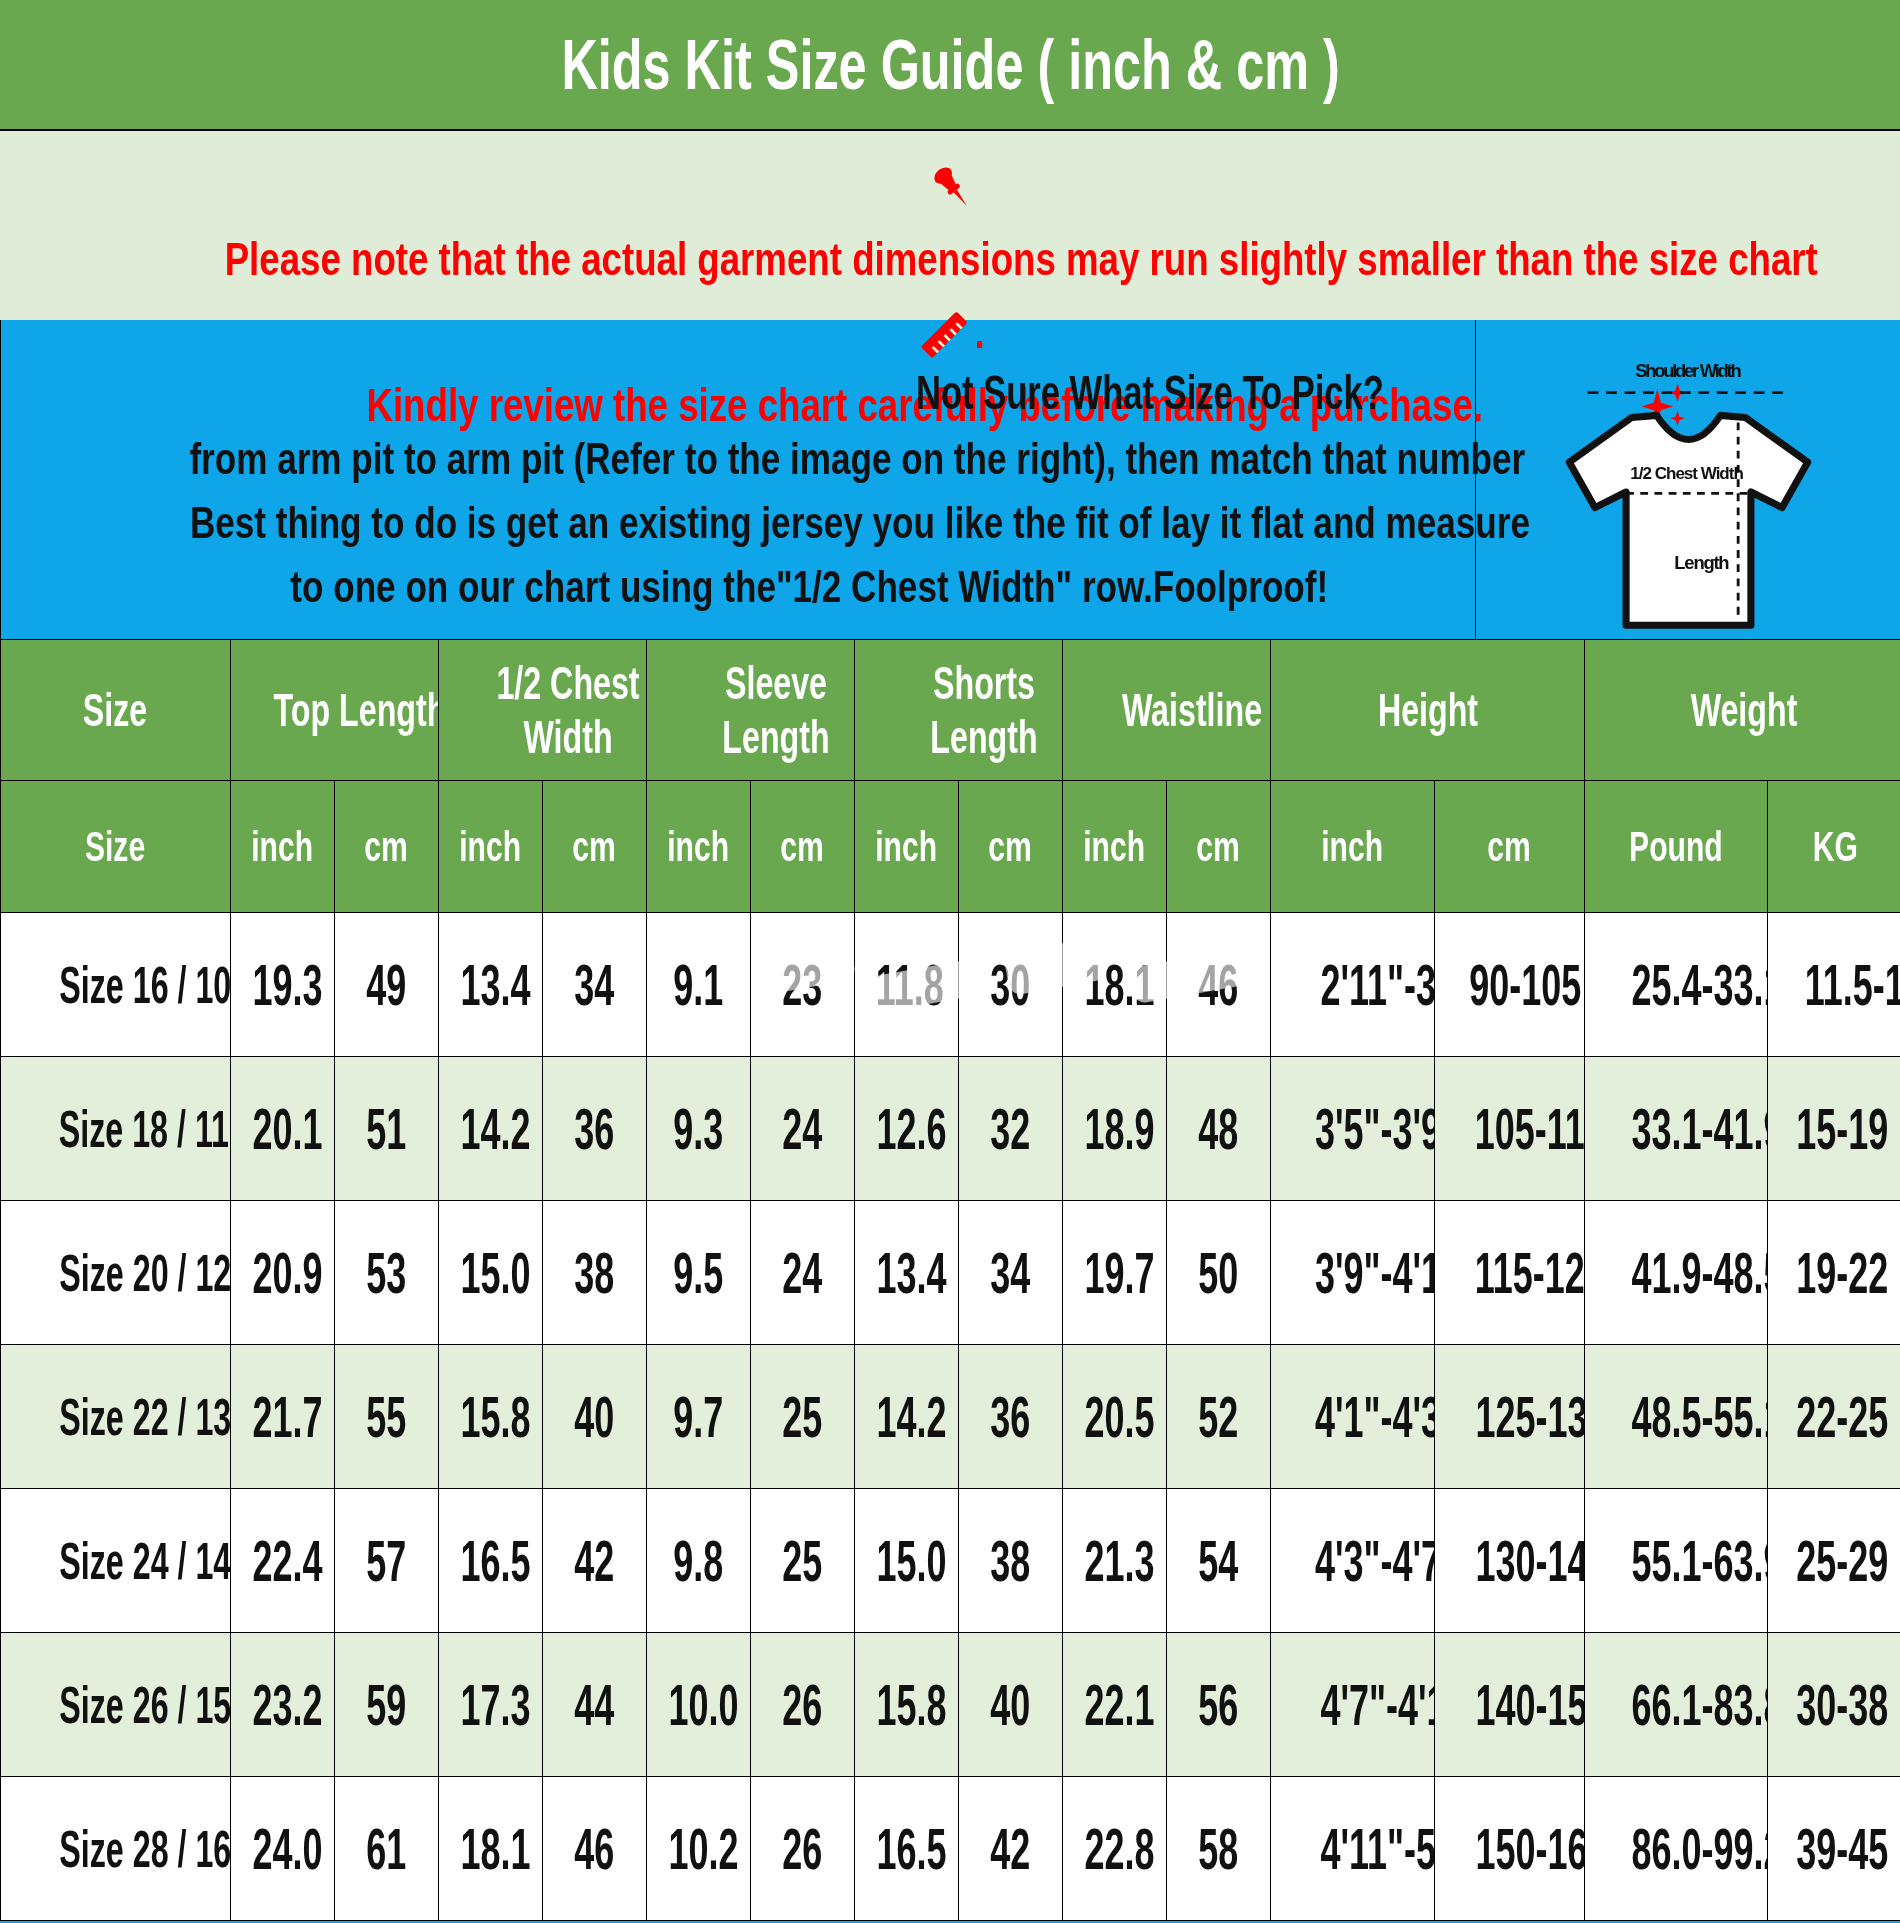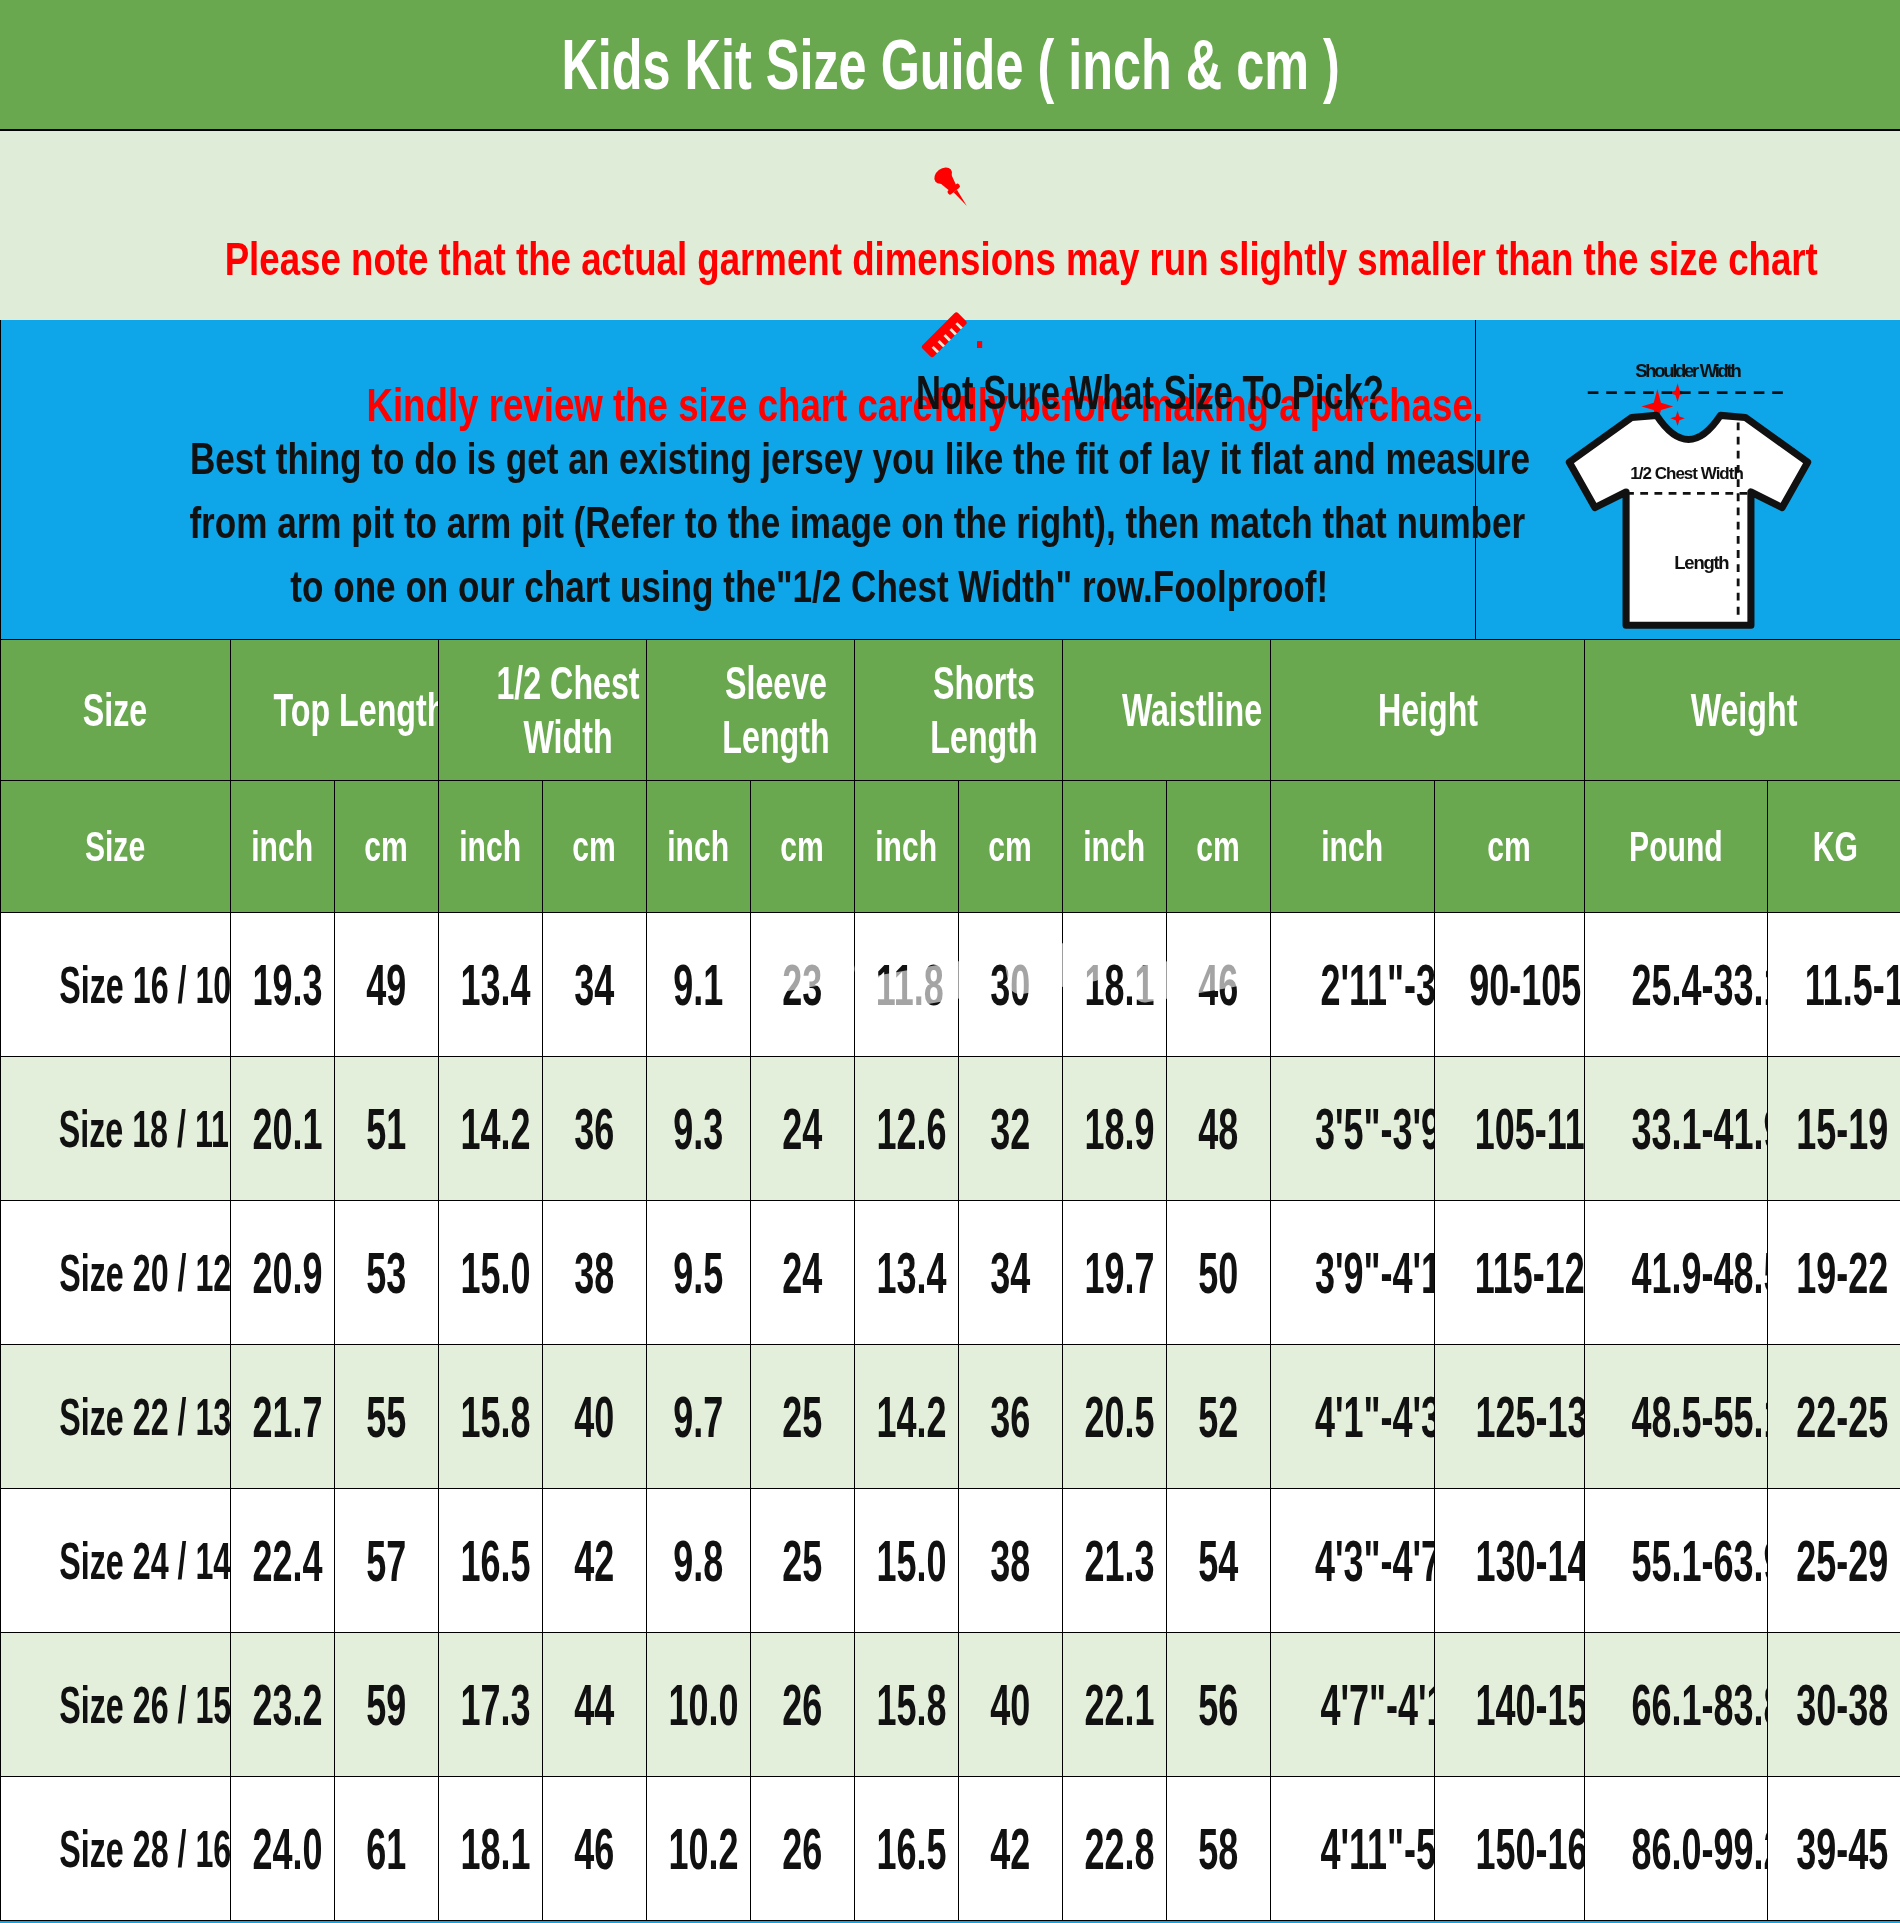--- a/index.html
+++ b/index.html
@@ -82,22 +82,22 @@
           <path d="M52 6 L55 16 L64 19 L55 22 L52 32 L49 22 L40 19 L49 16 Z"></path>
           <path d="M52 44 L54.5 52 L62 54.5 L54.5 57 L52 65 L49.5 57 L42 54.5 L49.5 52 Z"></path>
         </g>
       </svg>
     </div>
   </div>
 
   <div class="info">
     <div class="info-text">
       <div class="info-heading"><span class="cx sx72">Not Sure What Size To Pick?</span></div>
+      <div><span class="cx sx78">from arm pit to arm pit (Refer to the image on the right), then match that number</span></div>
       <div><span class="cx sx78">Best thing to do is get an existing jersey you like the fit of lay it flat and measure</span></div>
-      <div><span class="cx sx78">from arm pit to arm pit (Refer to the image on the right), then match that number</span></div>
       <div><span class="cx sx78">to one on our chart using the"1/2 Chest Width" row.Foolproof!</span></div>
     </div>
     <div class="info-art">
       <svg width="351" height="305" viewBox="0 0 460 430">
 
         <text x="230" y="48" text-anchor="middle" font-size="26" font-weight="bold" fill="#111" textLength="150">Shoulder Width</text>
         <line x1="88" y1="70" x2="372" y2="70" stroke="#111" stroke-width="4" stroke-dasharray="15 11"></line>
 
         <path d="M150 105 L185 102 Q230 170 275 102 L310 105
                  L398 168 L362 232 L318 210 L318 398 L142 398 L142 210 L98 232 L62 168 Z" fill="#fff" stroke="#111" stroke-width="10" stroke-linejoin="round"></path>

